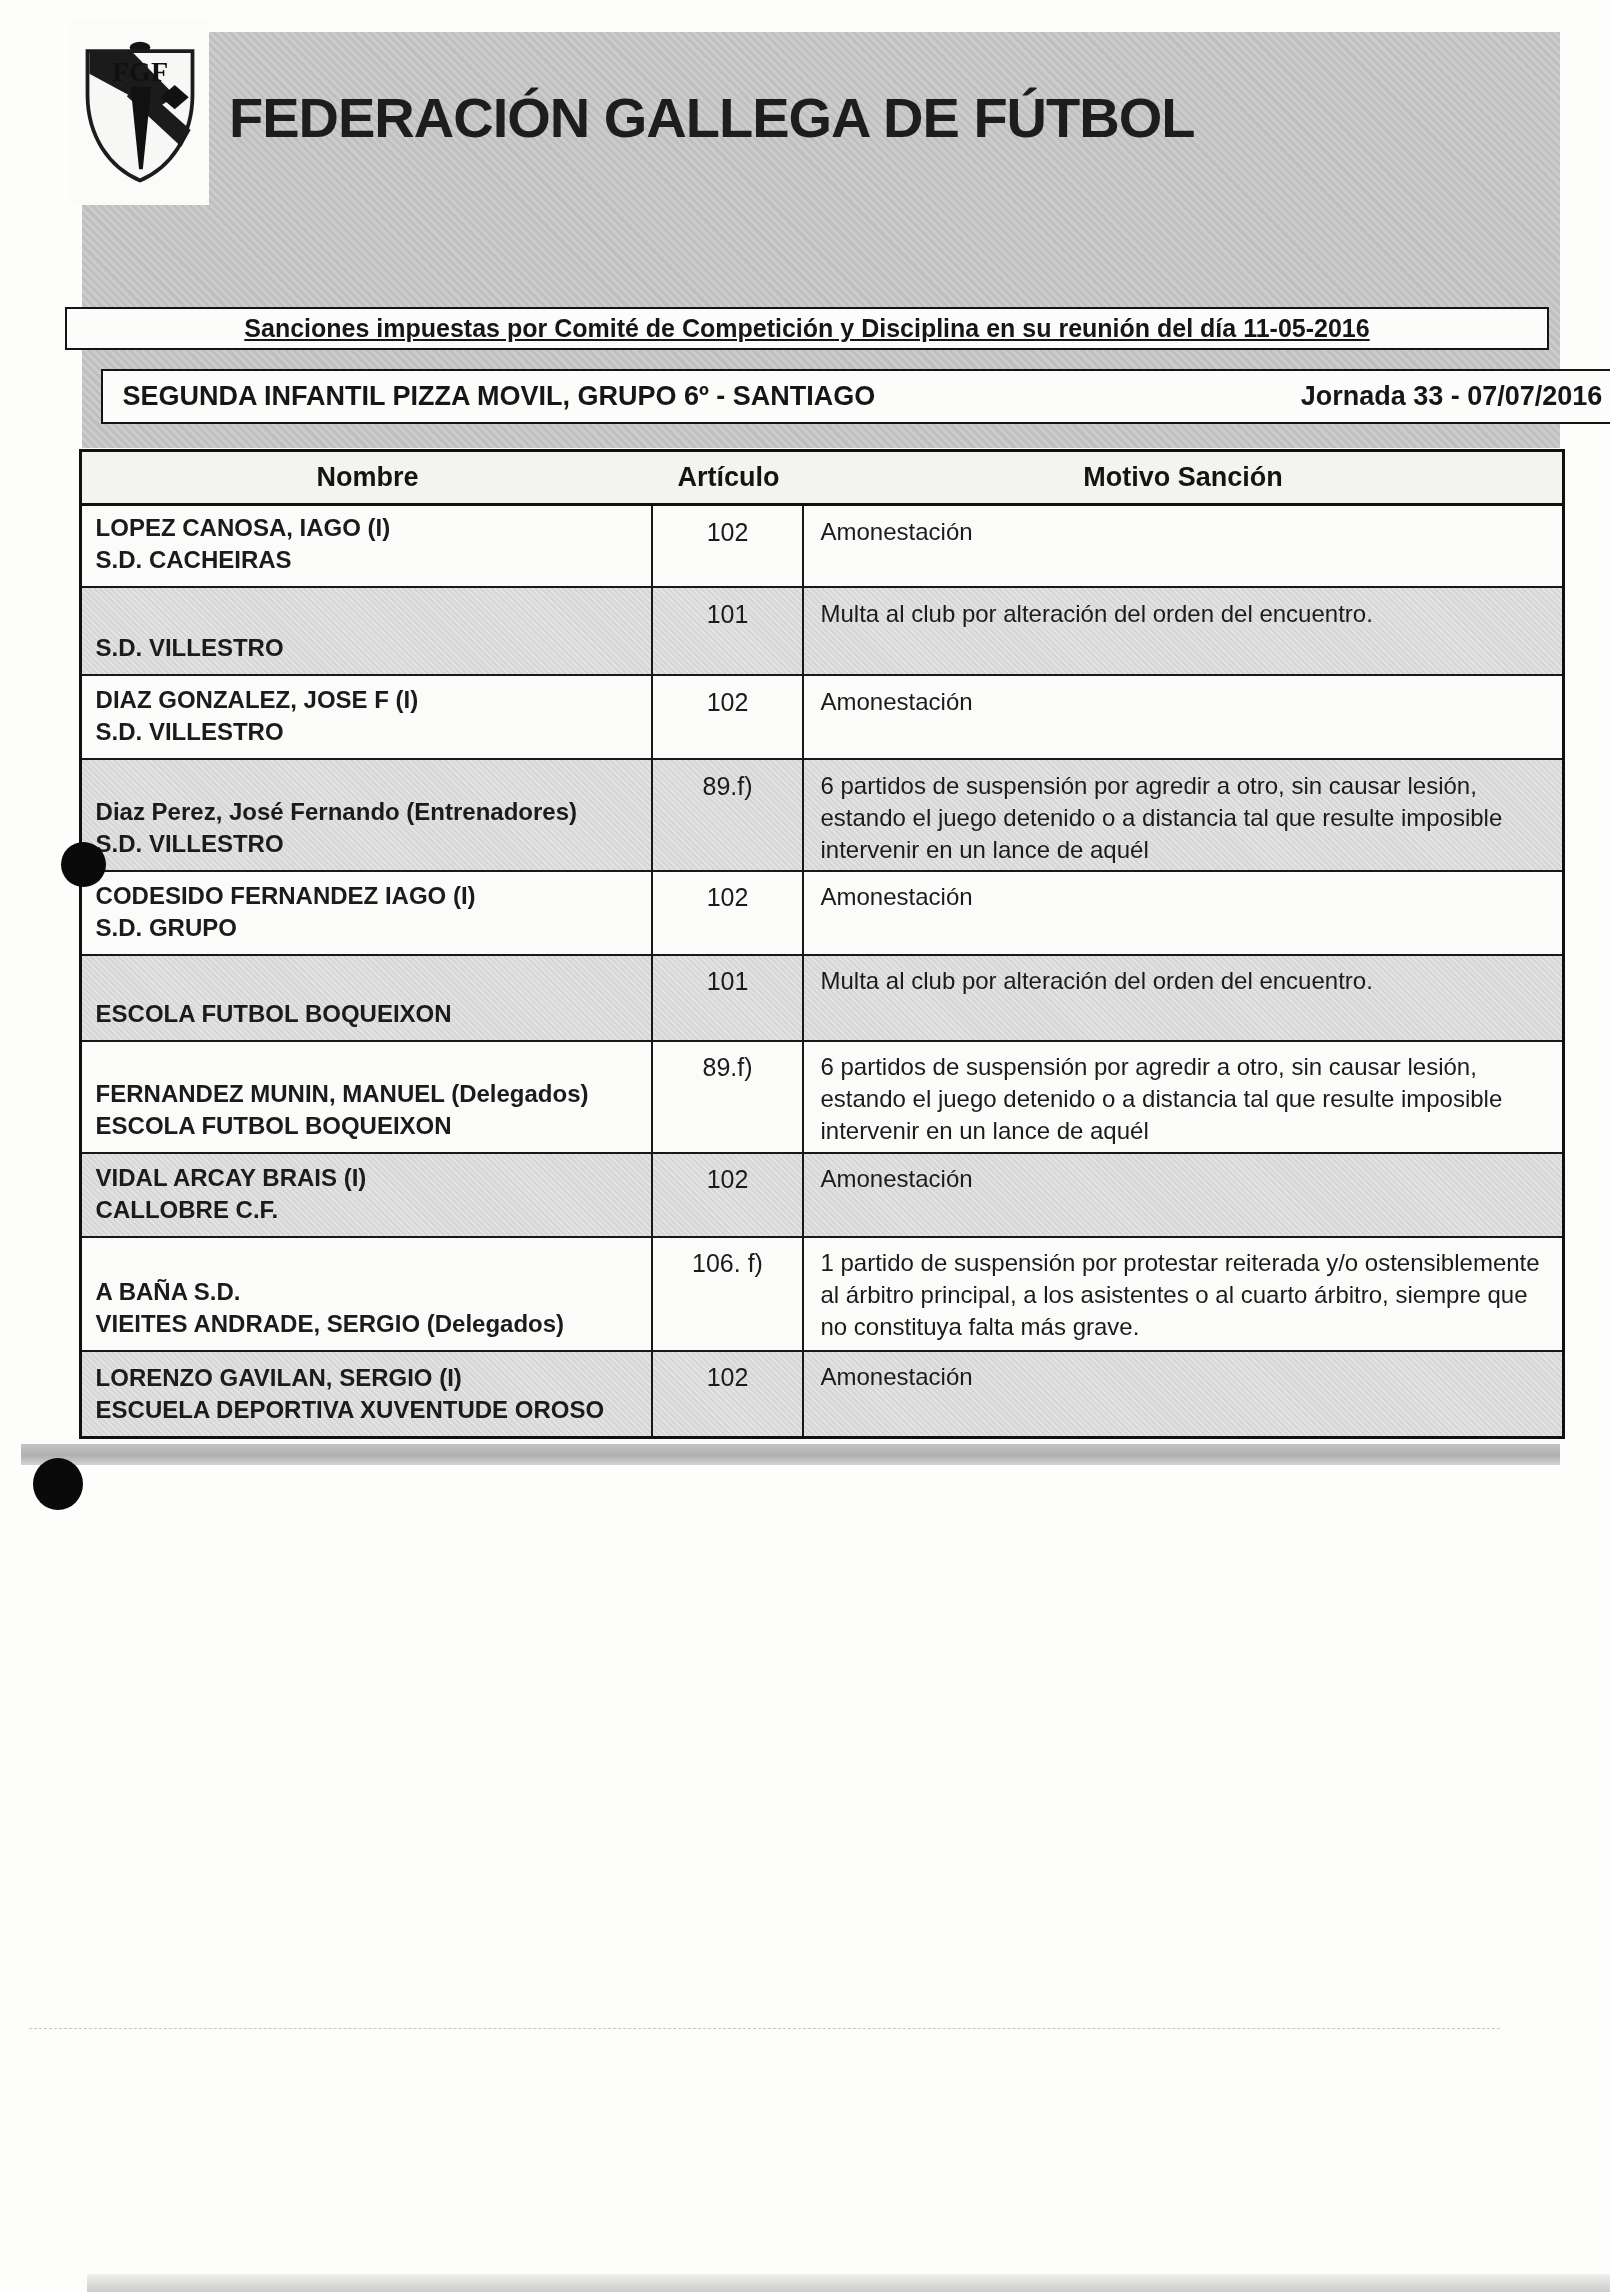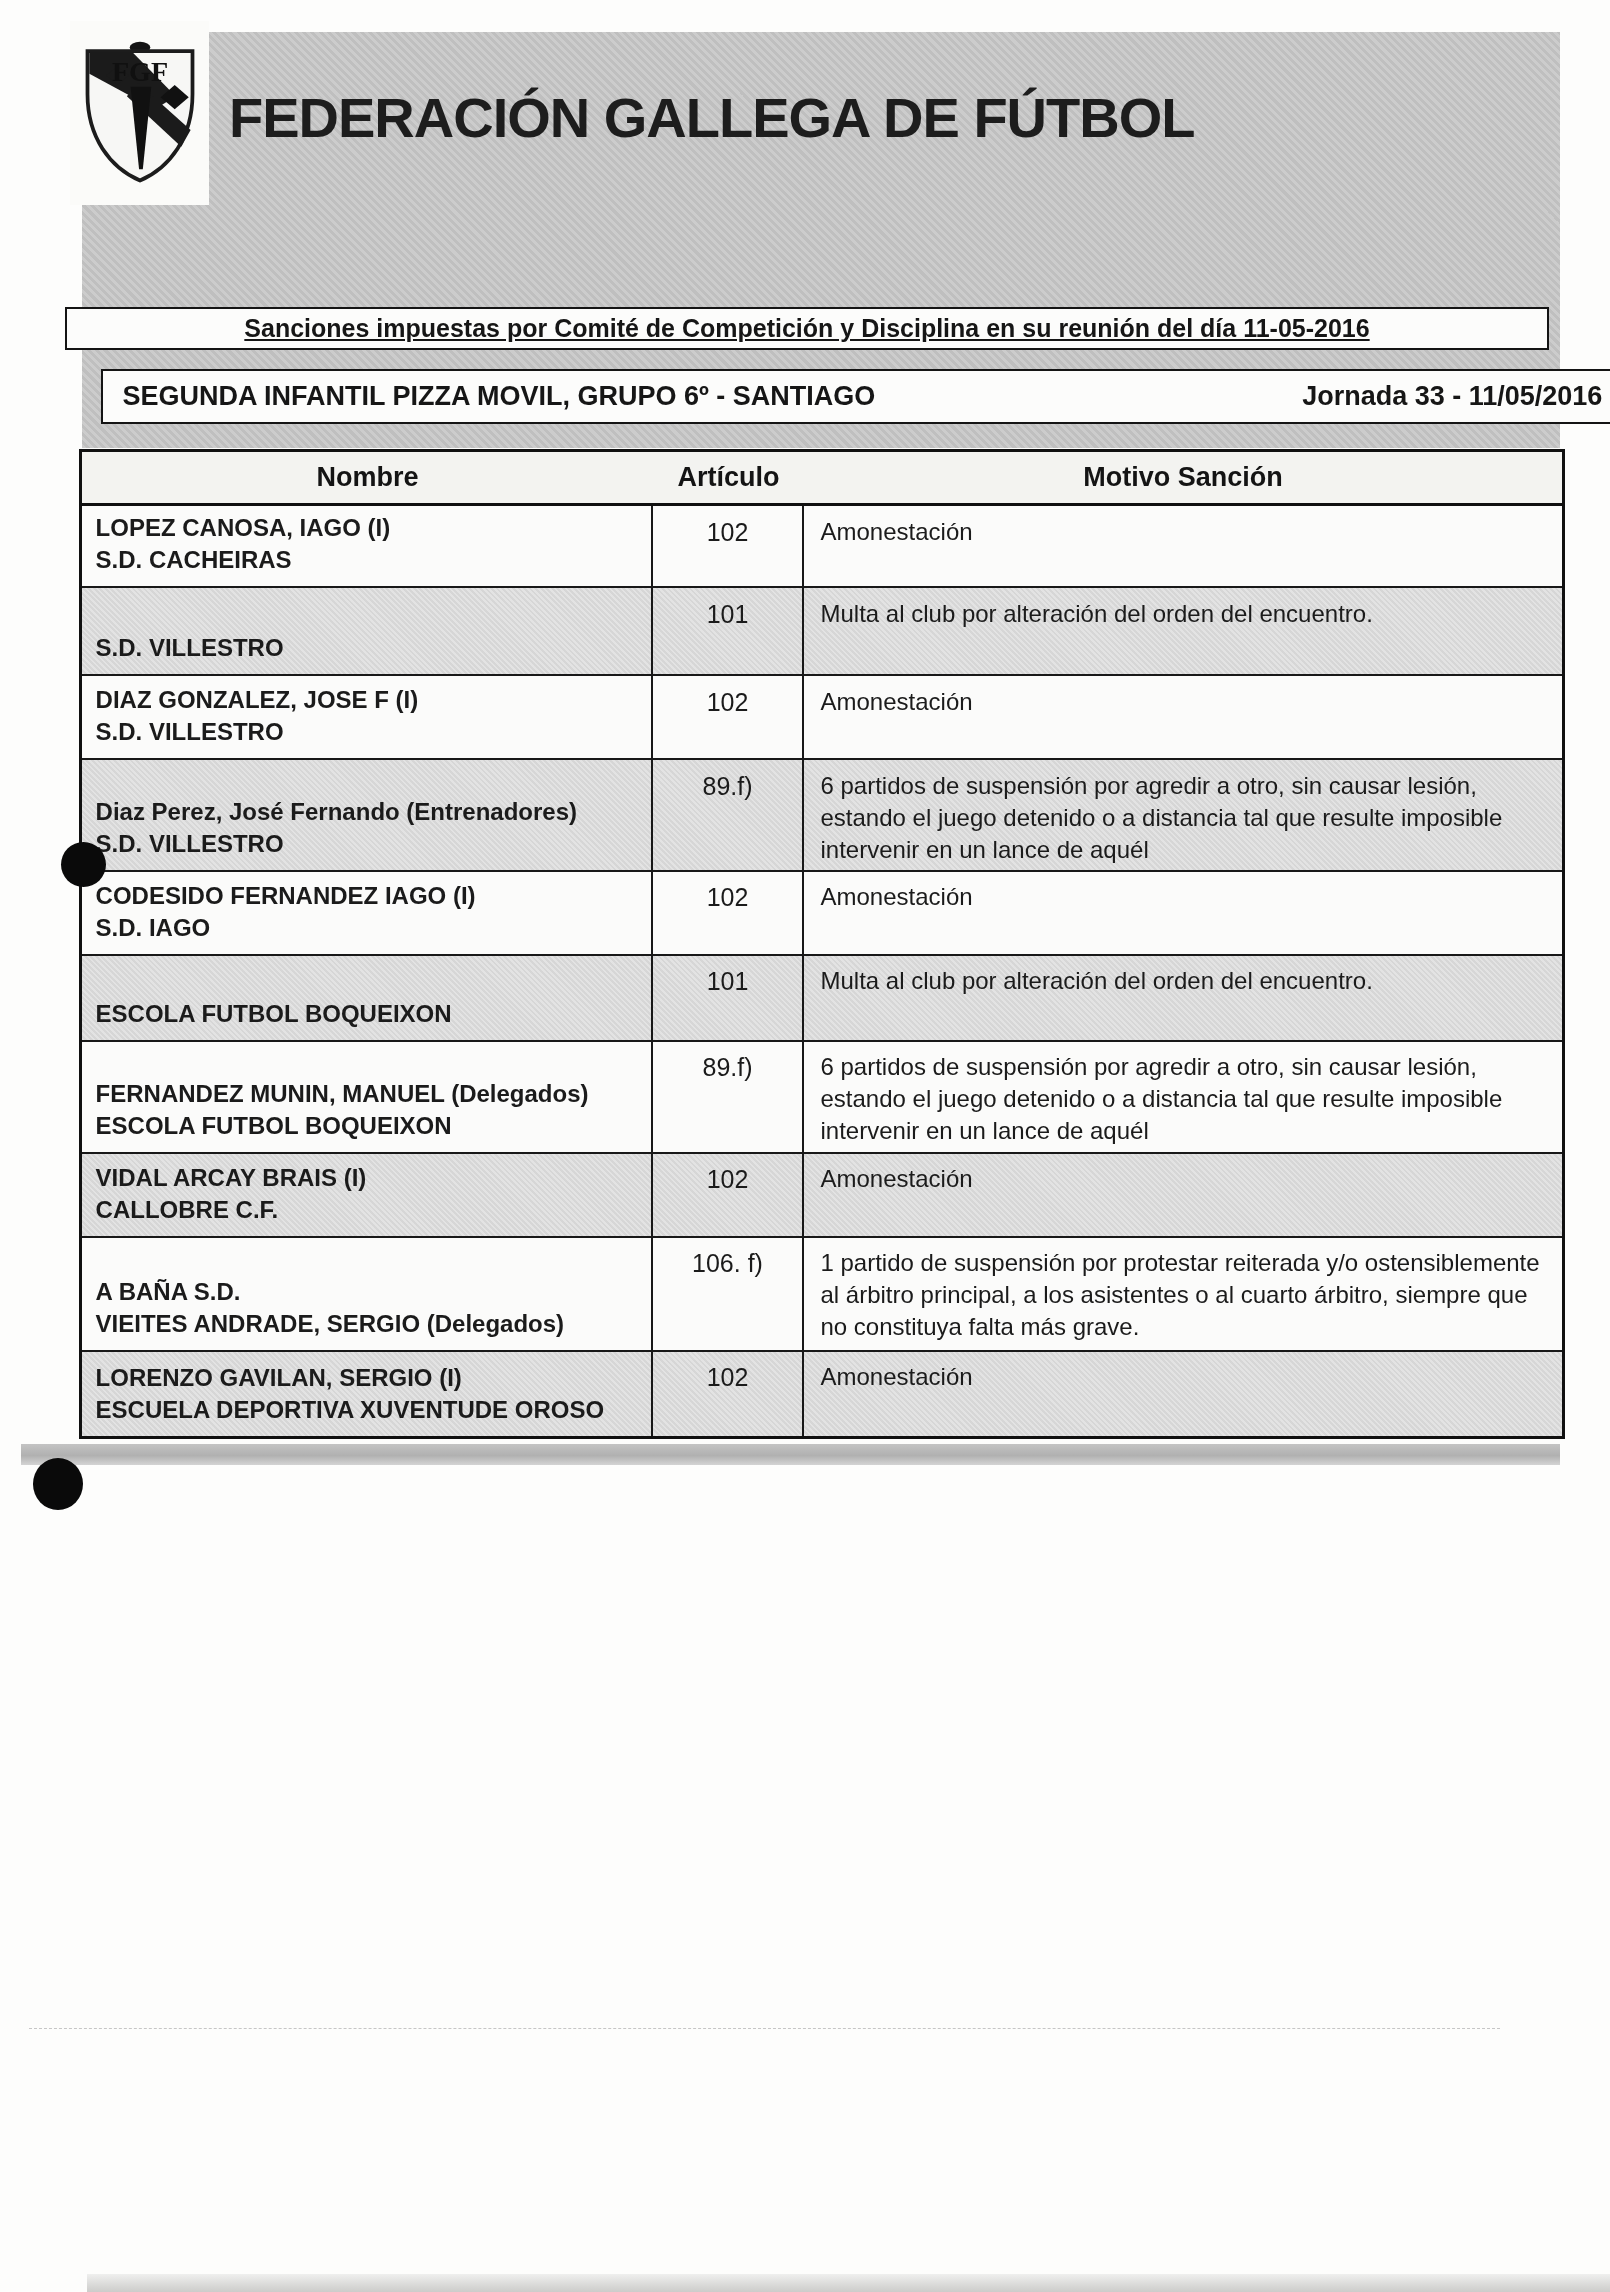--- a/index.html
+++ b/index.html
@@ -114,21 +114,21 @@
   </div>
 
   <div class="org-title">FEDERACIÓN GALLEGA DE FÚTBOL</div>
 
   <div class="title-box">
     <span class="t">Sanciones impuestas por Comité de Competición y Disciplina en su reunión del día 11-05-2016</span>
   </div>
 
   <div class="group-box">
     <span class="g">SEGUNDA INFANTIL PIZZA MOVIL,  GRUPO 6º - SANTIAGO</span>
-    <span class="g">Jornada 33 - 11/05/2016</span>
+    <span class="g">Jornada 33 - 07/07/2016</span>
   </div>
 
   <div class="sanctions">
     <div class="thead">
       <span class="h">Nombre</span>
       <span class="h">Artículo</span>
       <span class="h">Motivo Sanción</span>
     </div>
     <div id="rows">
         <div class="trow" style="min-height: 80px;">
@@ -159,21 +159,21 @@
           <div class="cell-name">
             <div>Diaz Perez, José Fernando (Entrenadores)</div>
             <div>S.D. VILLESTRO</div>
           </div>
           <div class="cell-article">89.f)</div>
           <div class="cell-motive">6 partidos de suspensión por agredir a otro, sin causar lesión, estando el juego detenido o a distancia tal que resulte imposible intervenir en un lance de aquél</div>
         </div>
         <div class="trow" style="min-height: 82px;">
           <div class="cell-name">
             <div>CODESIDO FERNANDEZ IAGO (I)</div>
-            <div>S.D. IAGO</div>
+            <div>S.D. GRUPO</div>
           </div>
           <div class="cell-article">102</div>
           <div class="cell-motive">Amonestación</div>
         </div>
         <div class="trow" style="min-height: 84px;">
           <div class="cell-name">
             <div></div>
             <div>ESCOLA FUTBOL BOQUEIXON</div>
           </div>
           <div class="cell-article">101</div>

